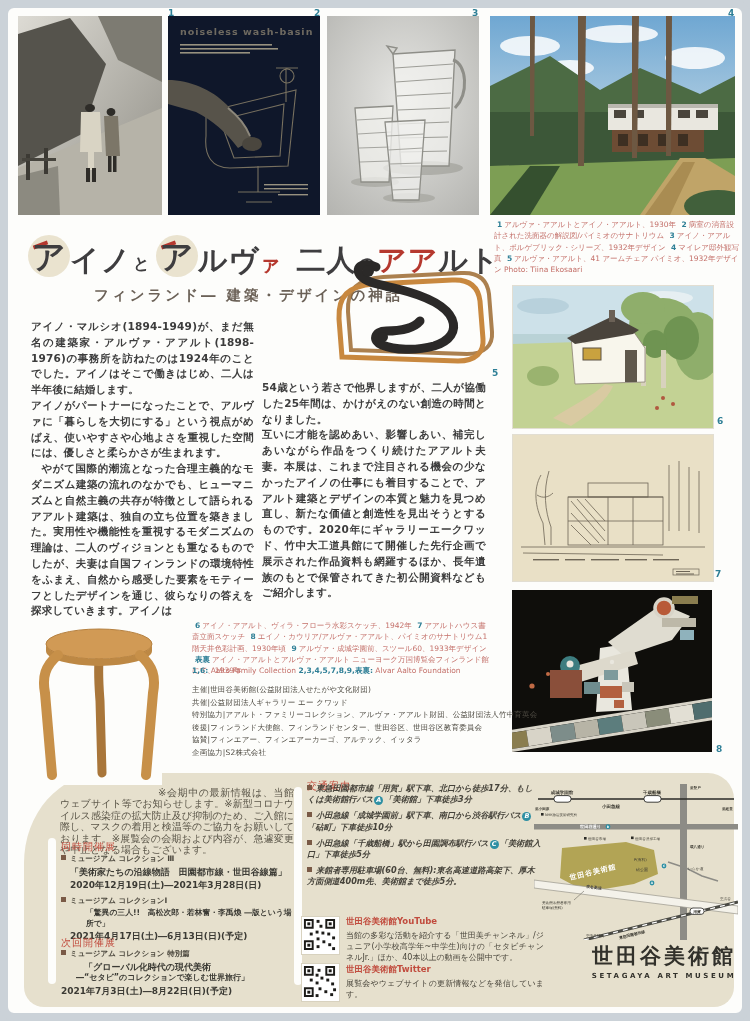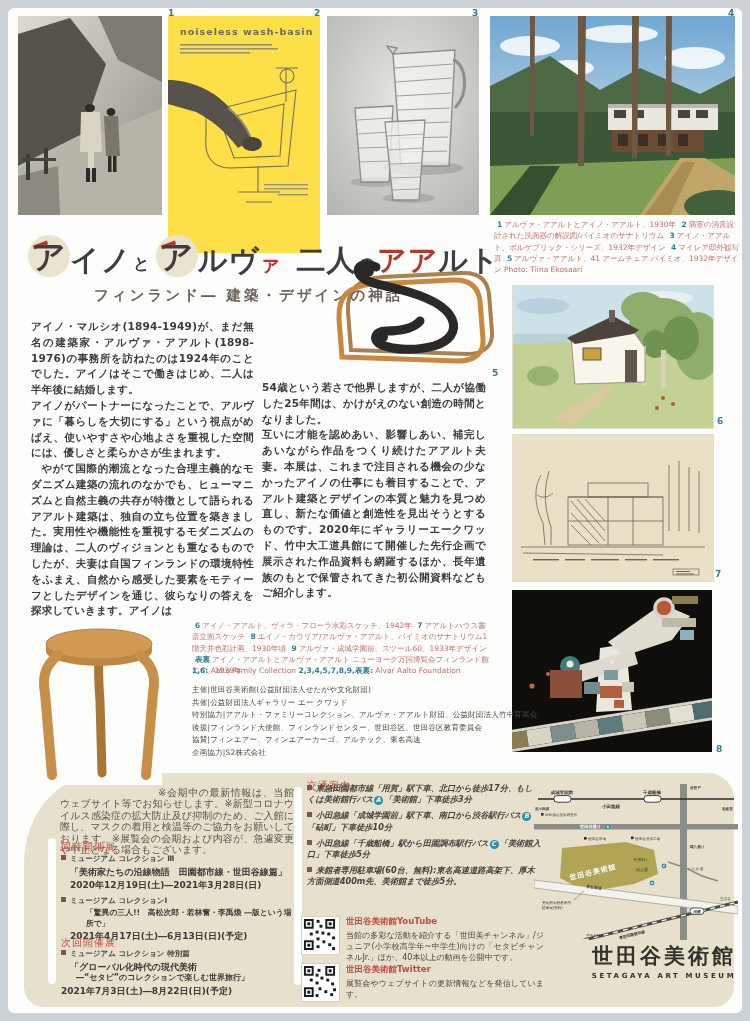--- a/index.html
+++ b/index.html
@@ -79,21 +79,21 @@
       <path d="M63,96 L82,96 L84,136 L76,136 L76,154 L70,154 L70,136 L62,136 Z" fill="#d9d4c4"></path>
       <rect x="68" y="152" width="4" height="14" fill="#2e2c28"></rect>
           <rect x="74" y="152" width="4" height="14" fill="#2e2c28"></rect>
       <ellipse cx="93" cy="96" rx="4.4" ry="4" fill="#2e2c28"></ellipse>
       <path d="M86,100 L100,100 L102,140 L88,140 Z" fill="#7c7668"></path>
       <rect x="90" y="140" width="3.5" height="16" fill="#2e2c28"></rect>
           <rect x="95" y="140" width="3.5" height="16" fill="#2e2c28"></rect>
     </svg>
   </div>
 
-  <div class="photo" style="left:162px;top:11px;width:152px;height:237px;background:#fde047;">
+  <div class="photo" style="left:162px;top:11px;width:152px;height:199px;background:#0f172a;">
     <div class="abs" style="left:12px;top:10px;font-size:9.5px;font-weight:600;color:#6f6a60;letter-spacing:1px;">noiseless  wash-basin</div>
     <svg class="abs" style="left:0;top:0;" width="152" height="199" viewBox="0 0 152 199">
       <rect x="12" y="28" width="92" height="1.6" fill="#97917f"></rect>
       <rect x="12" y="32" width="98" height="1.6" fill="#97917f"></rect>
       <rect x="12" y="36" width="70" height="1.6" fill="#97917f"></rect>
       <g stroke="#77705f" stroke-width="1.1" fill="none">
         <path d="M118,52 L118,86 M108,52 L130,52 M112,60 a7,7 0 1 0 14,0 a7,7 0 1 0 -14,0"></path>
         <path d="M38,96 L128,74 L120,150 L62,152 C44,152 36,140 38,120 Z"></path>
         <path d="M52,104 L116,88 L112,140 L66,142 Z"></path>
         <path d="M90,150 L90,176 M70,176 L112,176 M78,186 L104,186"></path>
@@ -350,21 +350,21 @@
     <span class="red">Aalto Family Collection</span>
     <span class="teal">2,3,4,5,7,8,9,表裏:</span>
     <span class="red">Alvar Aalto Foundation</span>
   </div>
 
   <div class="credits" style="left:186px;top:679px;width:310px;">
     <div>主催|世田谷美術館(公益財団法人せたがや文化財団)</div>
     <div>共催|公益財団法人ギャラリー エー クワッド</div>
     <div>特別協力|アアルト・ファミリーコレクション、アルヴァ・アアルト財団、公益財団法人竹中育英会</div>
     <div>後援|フィンランド大使館、フィンランドセンター、世田谷区、世田谷区教育委員会</div>
-    <div>協賛|フィンエアー、フィンエアーカーゴ、アルテック、東名高速</div>
+    <div>協賛|フィンエアー、フィンエアーカーゴ、アルテック、イッタラ</div>
     <div>企画協力|S2株式会社</div>
   </div>
 
   <div class="panel"></div>
   <div class="wbar" style="left:42px;top:833px;height:146px;"></div>
   <div class="wbar" style="left:288px;top:782px;height:198px;"></div>
 
   <div class="notice" style="left:54px;top:782px;width:234px;">※会期中の最新情報は、当館ウェブサイト等でお知らせします。※新型コロナウイルス感染症の拡大防止及び抑制のため、ご入館に際し、マスクの着用と検温等のご協力をお願いしております。※展覧会の会期および内容が、急遽変更や中止となる場合もございます。</div>
 
   <div class="sechead" style="left:55px;top:835px;">同時開催展</div>
@@ -375,21 +375,21 @@
   </div>
   <div class="exitem" style="left:55px;top:891px;width:232px;">
     <div class="exseries"><span class="sq"></span><span>ミュージアム コレクションⅠ</span></div>
     <div class="extitle" style="margin-left:25px;font-size:7.8px;">「驚異の三人!!　高松次郎・若林奮・李禹煥 ―版という場所で」</div>
     <div class="exdate" style="margin-left:9px;">2021年4月17日(土)―6月13日(日)(予定)</div>
   </div>
 
   <div class="sechead" style="left:55px;top:931px;">次回開催展</div>
   <div class="exitem" style="left:55px;top:944px;width:230px;">
     <div class="exseries"><span class="sq"></span><span>ミュージアム コレクション 特別篇</span></div>
-    <div class="extitle" style="margin-left:9px;">「グローバル化時代の現代美術</div>
+    <div class="extitle" style="margin-left:23px;">「グローバル化時代の現代美術</div>
     <div class="extitle" style="margin-left:15px;font-size:8px;">―“セタビ”のコレクションで楽しむ世界旅行」</div>
     <div class="exdate" style="margin-left:0;">2021年7月3日(土)―8月22日(日)(予定)</div>
   </div>
 
   <div class="sechead" style="left:301px;top:774px;">交通案内</div>
   <div class="acc" style="left:301px;top:778px;width:234px;font-style:italic;">
     <div class="row"><span class="sq"></span><span>東急田園都市線「用賀」駅下車、北口から徒歩17分、もしくは美術館行バス</span><span class="badge">A</span><span>「美術館」下車徒歩3分</span></div>
     <div class="row"><span class="sq"></span><span>小田急線「成城学園前」駅下車、南口から渋谷駅行バス</span><span class="badge">B</span><span>「砧町」下車徒歩10分</span></div>
     <div class="row"><span class="sq"></span><span>小田急線「千歳船橋」駅から田園調布駅行バス</span><span class="badge">C</span><span>「美術館入口」下車徒歩5分</span></div>
     <div class="row"><span class="sq"></span><span>来館者専用駐車場(60台、無料):東名高速道路高架下、厚木方面側道400m先、美術館まで徒歩5分。</span></div>

